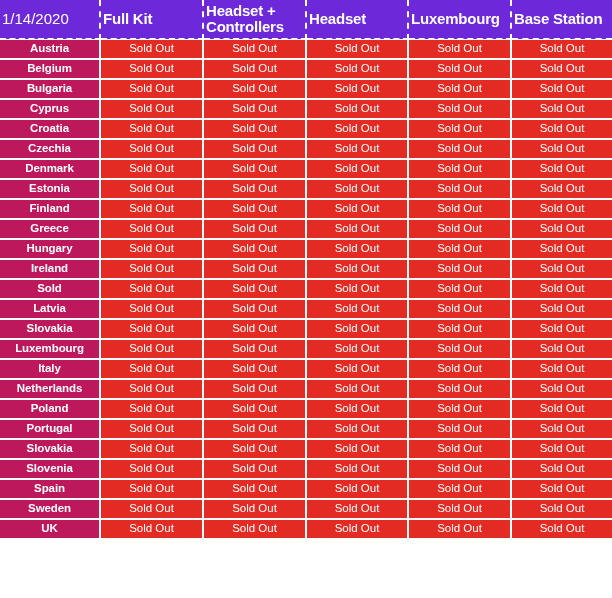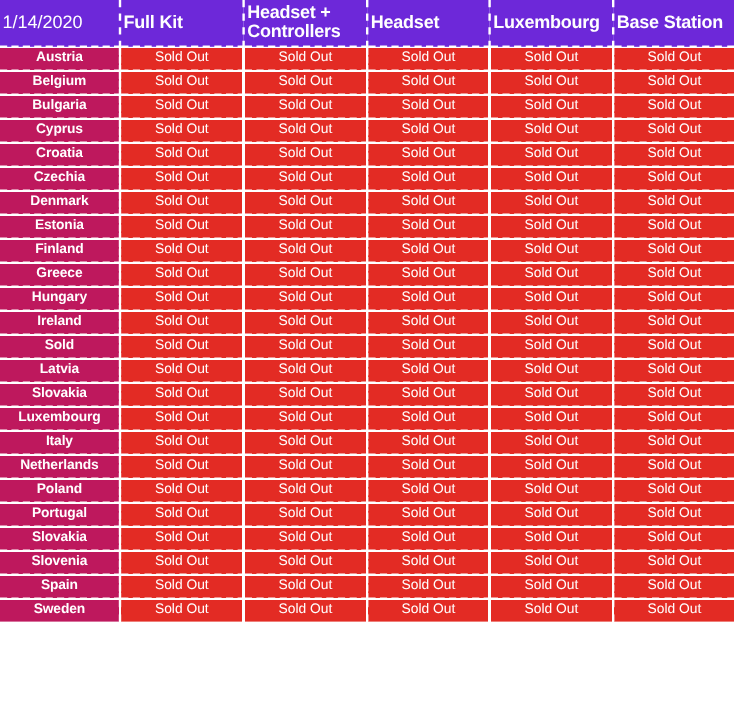--- a/index.html
+++ b/index.html
@@ -295,14 +295,22 @@
         <td class="status-sold">Sold Out</td>
       </tr>
       <tr>
         <td class="country">Sweden</td>
         <td class="status-sold">Sold Out</td>
         <td class="status-sold">Sold Out</td>
         <td class="status-sold">Sold Out</td>
         <td class="status-sold">Sold Out</td>
         <td class="status-sold">Sold Out</td>
       </tr>
+      <tr>
+        <td class="country">UK</td>
+        <td class="status-sold">Sold Out</td>
+        <td class="status-sold">Sold Out</td>
+        <td class="status-sold">Sold Out</td>
+        <td class="status-sold">Sold Out</td>
+        <td class="status-sold">Sold Out</td>
+      </tr>
     </tbody>
 </table>
 
 </body></html>

